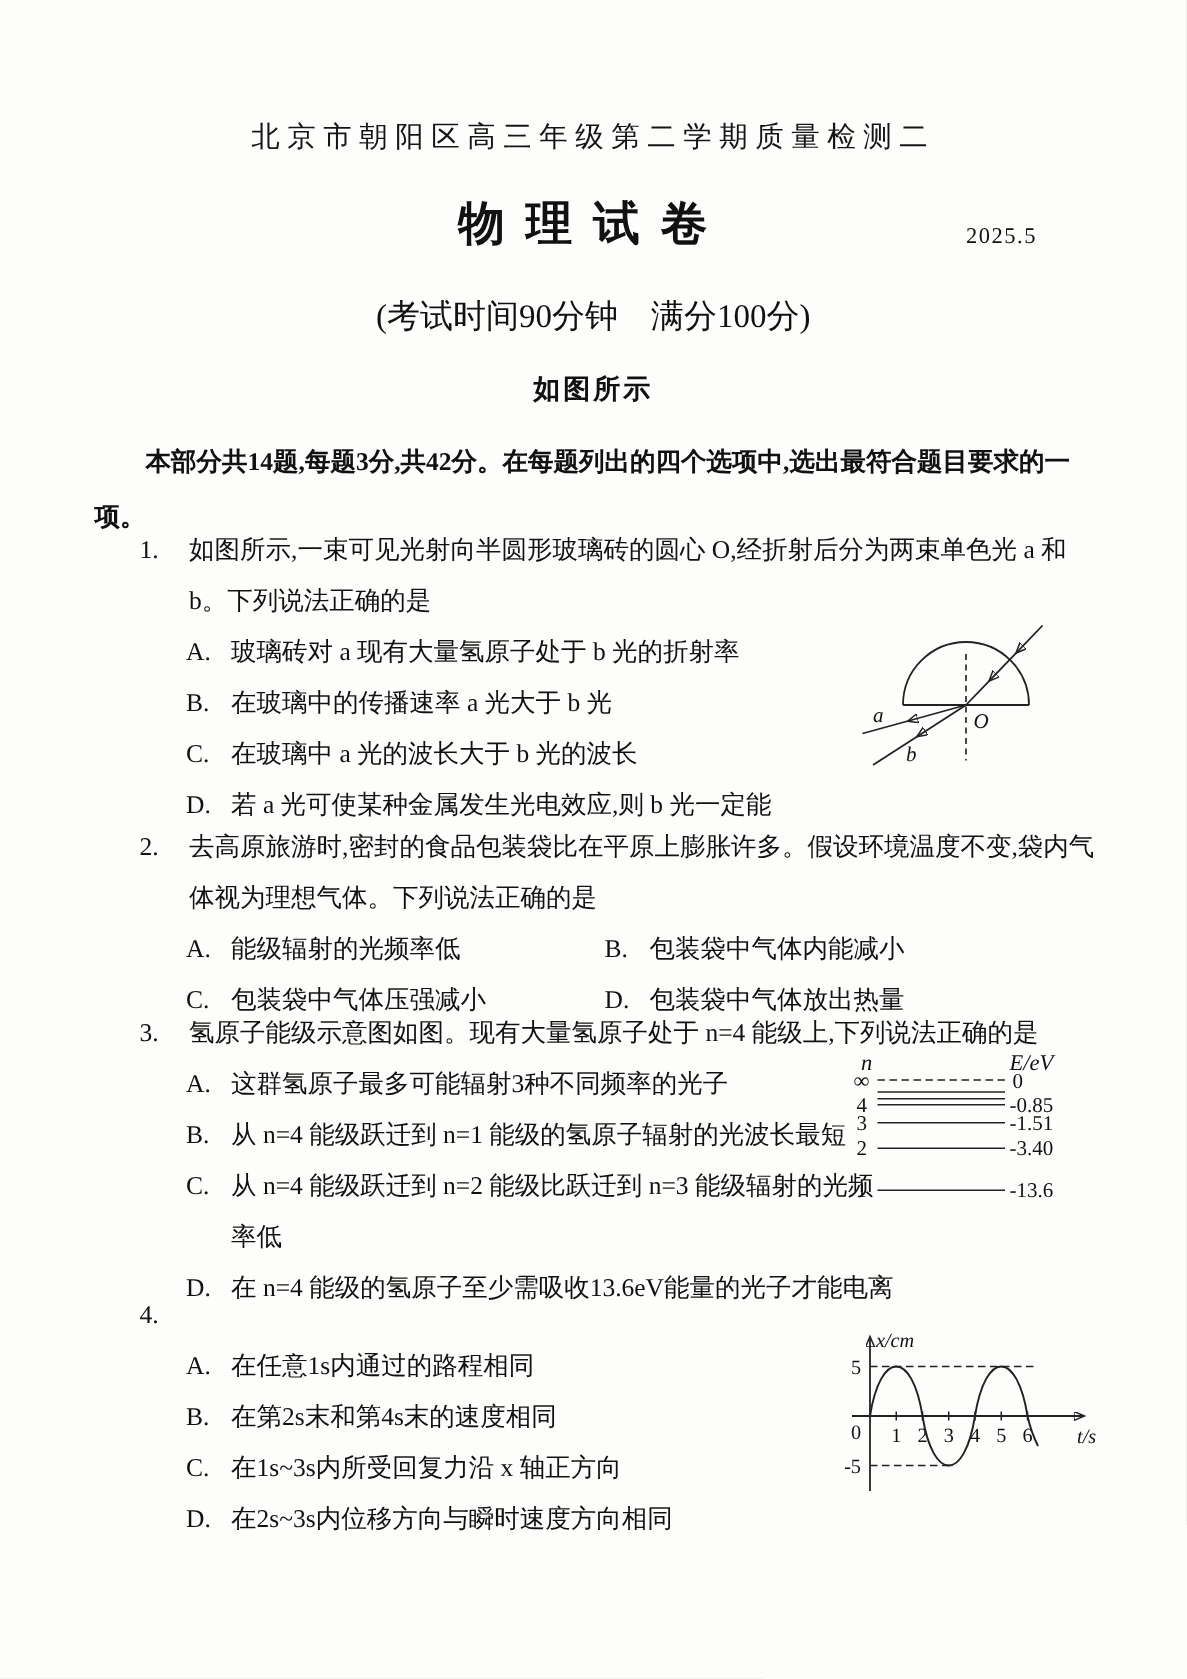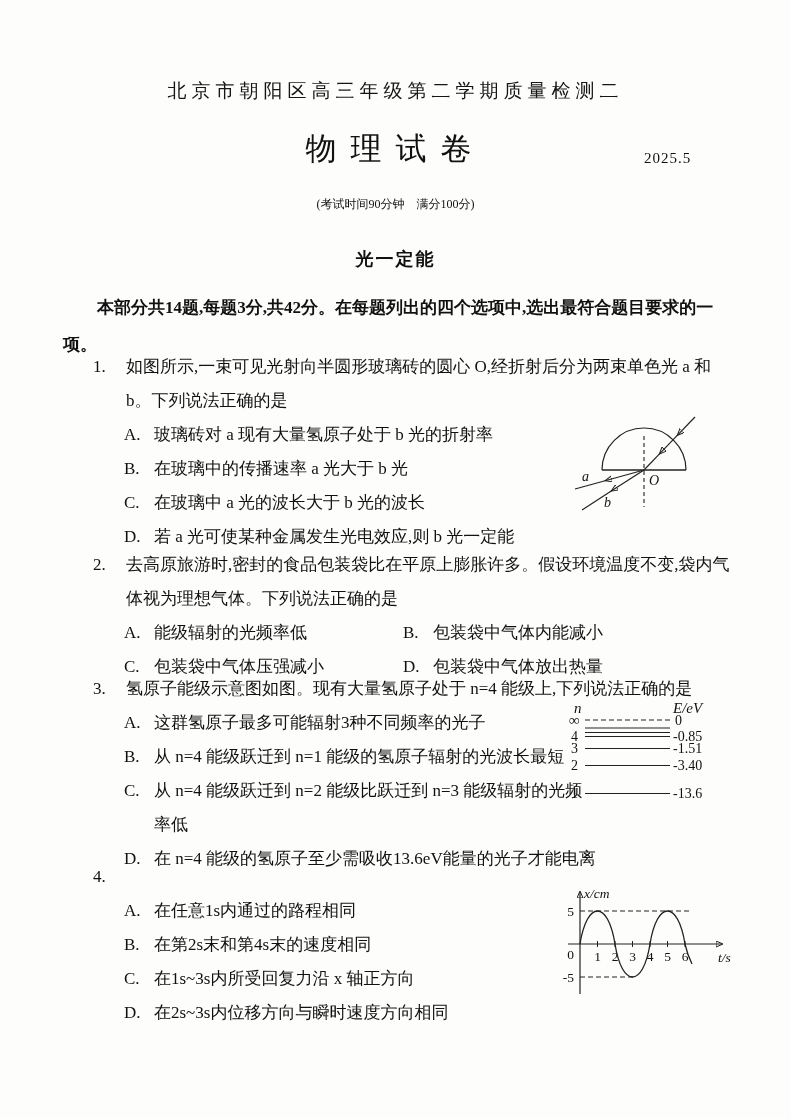--- a/index.html
+++ b/index.html
@@ -4,23 +4,23 @@
 <style>
   html,body{margin:0;padding:0;background:#e8e8e8;}
   #page{
     position:relative;width:791px;height:1119px;background:#fdfdfc;
     font-family:"Liberation Serif","DejaVu Serif",serif;color:#111;
     overflow:hidden;margin:0 auto;
   }
   .abs{position:absolute;}
   .center{left:0;width:791px;text-align:center;}
   #school-header{top:78px;font-size:19px;letter-spacing:5px;color:#151515;}
-  #main-title{top:128px;font-size:31px;font-weight:normal;letter-spacing:14px;}
+  #main-title{top:128px;font-size:31px;font-weight:bold;letter-spacing:14px;}
   #date{top:150px;left:644px;font-size:15px;letter-spacing:1px;}
-  #exam-info{top:196px;font-size:12px;}
+  #exam-info{top:196px;font-size:22px;}
   #part-title{top:247px;font-size:18px;font-weight:bold;letter-spacing:2px;}
   #section-intro{
     top:289px;left:63px;width:676px;font-size:17px;font-weight:bold;
     line-height:37px;text-indent:2em;font-family:Liberation Serif, serif;
   }
   .question{position:absolute;left:63px;font-size:17px;line-height:34px;}
   .q-stem-row{display:flex;align-items:flex-start;}
   .q-num{flex:0 0 33px;margin-left:30px;}
   .q-stem{flex:1;}
   .opts{margin-left:61px;}
@@ -42,21 +42,21 @@
 </style>
 </head>
 <body>
 
 <div id="page">
 
   <div id="school-header" class="abs center">北京市朝阳区高三年级第二学期质量检测二</div>
   <div id="main-title" class="abs center">物理试卷</div>
   <div id="date" class="abs">2025.5</div>
   <div id="exam-info" class="abs center">(考试时间90分钟　满分100分)</div>
-  <div id="part-title" class="abs center">光一定能</div>
+  <div id="part-title" class="abs center">如图所示</div>
   <div id="section-intro" class="abs">本部分共14题,每题3分,共42分。在每题列出的四个选项中,选出最符合题目要求的一项。</div>
 
   <div id="q1" class="question" style="top:350px;">
     <div class="q-stem-row">
       <span class="q-num">1.</span>
       <span class="q-stem">如图所示,一束可见光射向半圆形玻璃砖的圆心 O,经折射后分为两束单色光 a 和 b。下列说法正确的是</span>
     </div>
     <div class="opts">
       <div class="opt">
         <span class="opt-label">A.</span>

